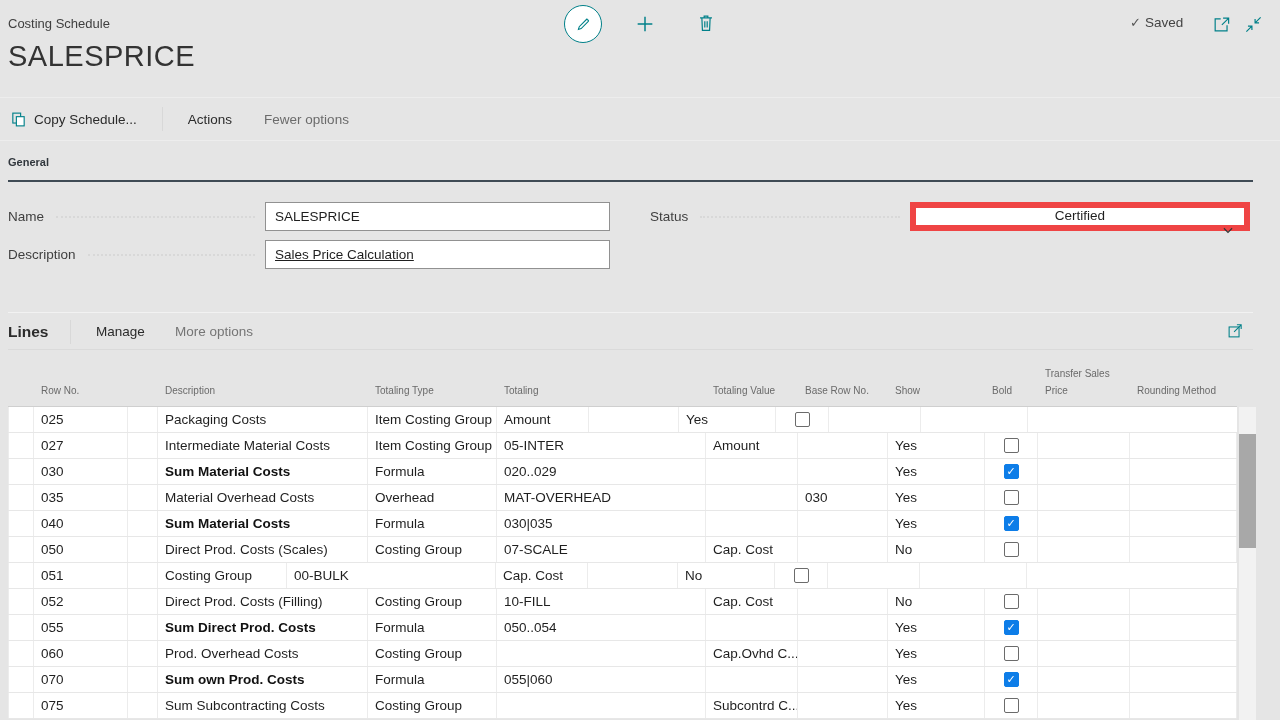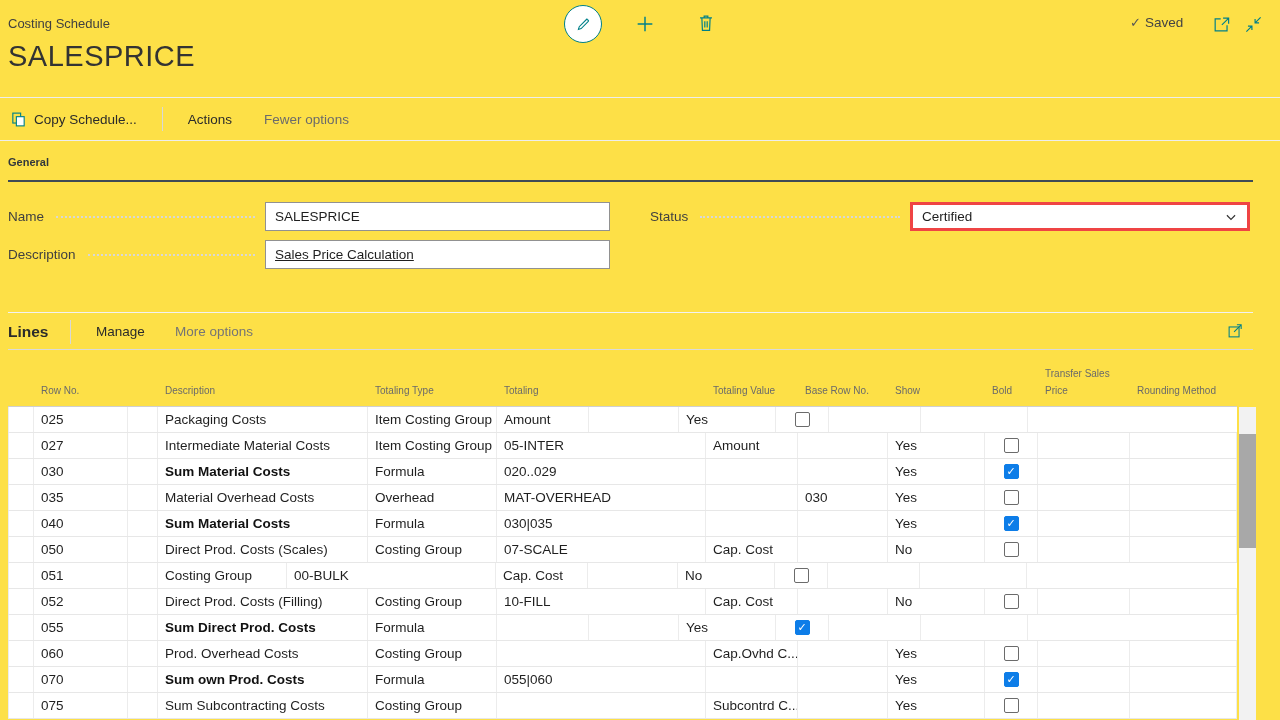--- a/index.html
+++ b/index.html
@@ -1,18 +1,18 @@
 <!DOCTYPE html>
 <html style="--accent: #008089; --cb-blue: #0d7de8;"><head>
 <meta charset="utf-8">
 <style>
   :root { --accent:#008089; --cb-blue:#0d7de8; }
   * { margin:0; padding:0; box-sizing:border-box; }
   body { font-family:"Liberation Sans","DejaVu Sans",sans-serif; background:#fff; }
-  .page { position:relative; width:1280px; height:720px; background:#fde047; overflow:hidden; color:#2b2b2b; }
+  .page { position:relative; width:1280px; height:720px; background:#e5e5e5; overflow:hidden; color:#2b2b2b; }
 
   
   .caption { position:absolute; left:8px; top:16px; font-size:13px; color:#404040; }
   .page-title { position:absolute; left:8px; top:40px; font-size:29px; font-weight:200; letter-spacing:.5px; color:#333; }
   .icon-btn { position:absolute; background:none; border:none; cursor:pointer; padding:0; line-height:0; }
   .edit-circle { left:564px; top:5px; width:38px; height:38px; border:1px solid var(--accent); border-radius:50%;
                  display:flex; align-items:center; justify-content:center; background:#fff; }
   .plus-btn { left:634px; top:13px; }
   .trash-btn { left:695px; top:12px; }
   .saved { position:absolute; left:1130px; top:15px; display:flex; align-items:center; gap:4px; font-size:13.5px; color:#444; }
@@ -35,22 +35,22 @@
   .general-underline { position:absolute; left:8px; top:180px; width:1245px; height:2px; background:#3f4b55; }
   .field-label { position:absolute; height:29px; display:flex; align-items:center; font-size:13.5px; color:#404040; }
   .field-label .dots { flex:1; height:0; border-bottom:2px dotted #d8d8d8; margin:0 10px 0 12px; }
   .lbl-name { left:8px; top:202px; width:257px; }
   .lbl-desc { left:8px; top:240px; width:257px; }
   .lbl-status { left:650px; top:202px; width:260px; }
   .tx-input { position:absolute; height:29px; border:1px solid #919191; font-size:13.5px; color:#1f1f1f;
               padding:0 9px; font-family:inherit; background:#fff; }
   .in-name { left:265px; top:202px; width:345px; }
   .in-desc { left:265px; top:240px; width:345px;text-decoration:underline; }
-  .select-box { position:absolute; left:910px; top:202px; width:340px; height:29px; border:3px solid #ef4444;
-                background:#fff; display:flex; align-items:center; padding:0 9px; font-size:13.5px; color:#1f1f1f; cursor:pointer; }
+  .select-box { position:absolute; left:910px; top:202px; width:340px; height:29px; border:6px solid #ef4444;
+                background:#fff; display:flex; align-items:center; padding:0 9px; font-size:13.5px; color:#1f1f1f; cursor:pointer;flex-direction:column; }
   .select-box .chev { margin-left:auto; }
 
   
   .lines-topline { position:absolute; left:8px; top:312px; width:1245px; height:1px; background:#f2f2f2; }
   .lines-title { position:absolute; left:8px; top:323px; font-size:15.5px; font-weight:700; color:#2b2b2b; }
   .lines-divider { position:absolute; left:70px; top:320px; width:1px; height:24px; background:#d8d8d8; }
   .lines-menu { position:absolute; top:324px; font-size:13.5px; background:none; border:none; cursor:pointer; font-family:inherit; color:#2b2b2b; }
   .mnu-manage { left:96px; }
   .mnu-more { left:175px; color:#757575; }
   .focus-btn { left:1227px; top:322px; }
@@ -330,20 +330,21 @@
           </div>
           <div class="td col-transfer_sales_price"></div>
           <div class="td col-rounding_method"></div>
         </div>
         <div class="tr">
           <div class="td col-gutter"></div>
           <div class="td col-row_no">055</div>
           <div class="td col-indent"></div>
           <div class="td col-description bold">Sum Direct Prod. Costs</div>
           <div class="td col-totaling_type">Formula</div>
+          <div class="td col-totaling">050..054</div>
           <div class="td col-totaling_value"></div>
           <div class="td col-base_row_no"></div>
           <div class="td col-show">Yes</div>
           <div class="td col-bold center">
             <div class="cb checked">✓</div>
           </div>
           <div class="td col-transfer_sales_price"></div>
           <div class="td col-rounding_method"></div>
         </div>
         <div class="tr">

